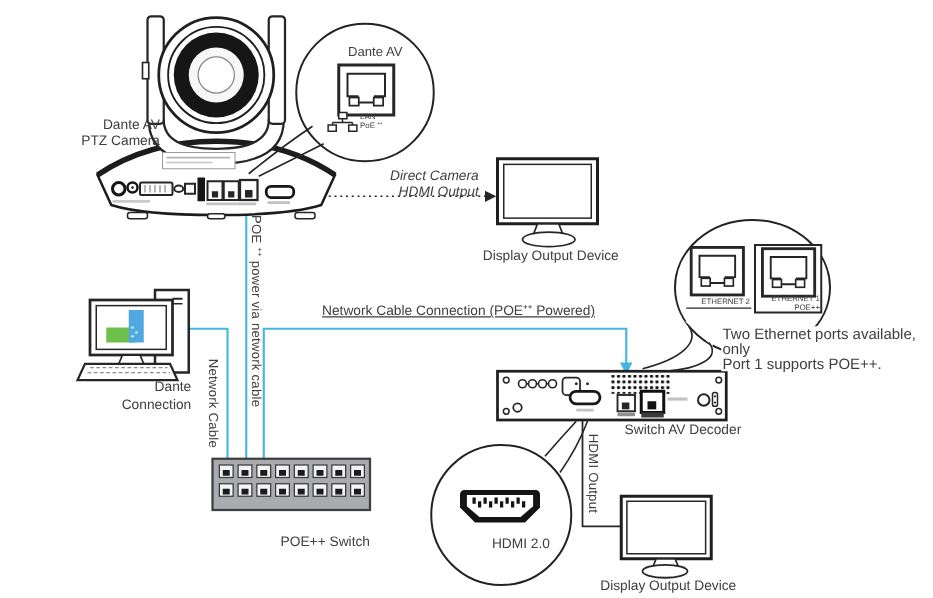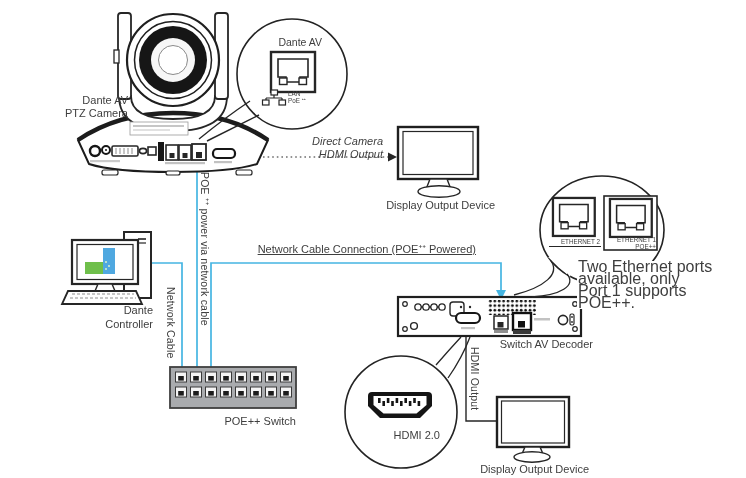--- a/index.html
+++ b/index.html
@@ -4,21 +4,21 @@
 <style>
   html,body{margin:0;padding:0;background:#fff;}
   .canvas{position:relative;width:746px;height:478px;background:#fff;overflow:hidden;
           font-family:"Liberation Sans",sans-serif;}
   svg{position:absolute;left:0;top:0;}
   .lbl{position:absolute;font-size:11px;color:#3e3e3e;line-height:12.5px;
        text-align:right;white-space:pre-line;z-index:5;}
   .lbl.left{text-align:left;}
   .vtext{writing-mode:vertical-rl;white-space:nowrap;font-size:10.5px;letter-spacing:.2px;}
   .tiny{font-size:6.3px;line-height:7px;letter-spacing:0;}
-  .note{font-size:16px;background:#fff;padding:0 1px;}
+  .note{font-size:12px;background:#fff;padding:0 1px;}
   .c-title{font-size:10.5px;}
 </style>
 </head>
 <body>
 
 <div class="canvas">
 
 <svg width="746" height="478" viewBox="0 0 746 478">
   <defs>
     <g id="rj45">
@@ -243,19 +243,19 @@
 <div class="lbl note left" style="left:577px;top:261px;width:168px;line-height:12px;">Two Ethernet ports available, only
 Port 1 supports POE++.</div>
 
 <div class="lbl" style="left:244px;top:243px;width:232px;text-decoration:underline;">Network Cable Connection (POE⁺⁺ Powered)</div>
 
 <div class="lbl vtext" style="left:198px;top:172px;">POE ⁺⁺ power via network cable</div>
 <div class="lbl vtext" style="left:164px;top:287px;">Network Cable</div>
 <div class="lbl vtext" style="left:468px;top:347px;">HDMI Output</div>
 
 <div class="lbl" style="left:58px;top:303px;width:95px;line-height:14px;">Dante
-Controller</div>
-<div class="lbl" style="left:170px;top:415px;width:126px;">POE++ Switch</div>
+Connection</div>
+<div class="lbl" style="left:170px;top:428px;width:126px;">POE++ Switch</div>
 <div class="lbl" style="left:488px;top:338px;width:105px;">Switch AV Decoder</div>
 <div class="lbl" style="left:360px;top:429px;width:80px;">HDMI 2.0</div>
 <div class="lbl" style="left:477px;top:463px;width:112px;">Display Output Device</div>
 
 </div>
 
 </body></html>

